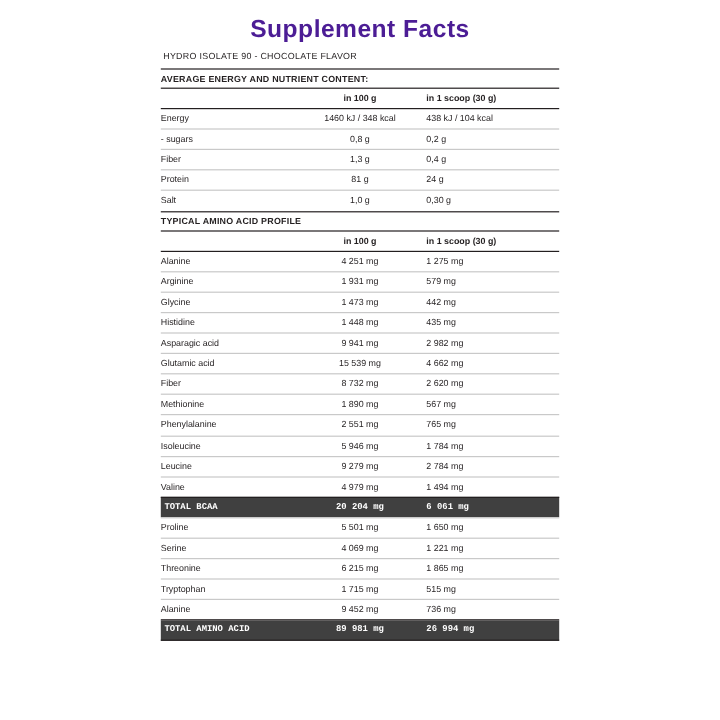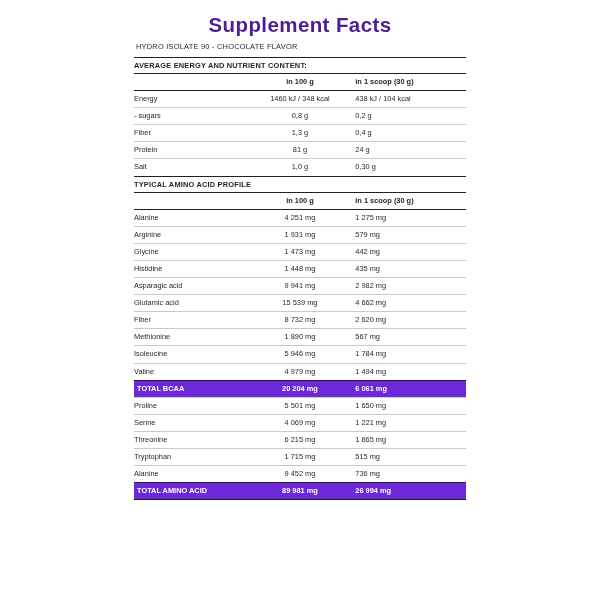--- a/index.html
+++ b/index.html
@@ -62,24 +62,25 @@
     height: 15px;
     line-height: 15px;
     margin-left: 11px;
   }
   tr.colhead td {
     font-weight: bold;
     border-bottom: 0.8px solid #231f20;
   }
   tr.bold td { font-weight: normal; }
   tr.total td {
-    background: #6d28d9;
+    background: #404040;
     color: #ffffff;
     font-weight: bold;
     border-top: 0.8px solid #231f20;
+    font-family: Liberation Mono, monospace;
   }
   tr.total td.c-label { padding-left: 3px; }
   tr.lastrule td { border-bottom: 1.6px solid #231f20; }
 </style>
 </head>
 <body>
 
 <div class="panel">
 
   <div class="title">Supplement Facts</div>
@@ -167,24 +168,34 @@
       <tr class="hair">
         <td class="c-label">Fiber</td>
         <td class="c-v1">8 732 mg</td>
         <td class="c-v2">2 620 mg</td>
       </tr>
       <tr class="hair">
         <td class="c-label">Methionine</td>
         <td class="c-v1">1 890 mg</td>
         <td class="c-v2">567 mg</td>
       </tr>
+      <tr class="hair">
+        <td class="c-label">Phenylalanine</td>
+        <td class="c-v1">2 551 mg</td>
+        <td class="c-v2">765 mg</td>
+      </tr>
       <tr class="hair bold">
         <td class="c-label">Isoleucine</td>
         <td class="c-v1">5 946 mg</td>
         <td class="c-v2">1 784 mg</td>
+      </tr>
+      <tr class="hair bold">
+        <td class="c-label">Leucine</td>
+        <td class="c-v1">9 279 mg</td>
+        <td class="c-v2">2 784 mg</td>
       </tr>
       <tr class="hair bold">
         <td class="c-label">Valine</td>
         <td class="c-v1">4 979 mg</td>
         <td class="c-v2">1 494 mg</td>
       </tr>
 
       <tr class="total">
         <td class="c-label">TOTAL BCAA</td>
         <td class="c-v1">20 204 mg</td>

